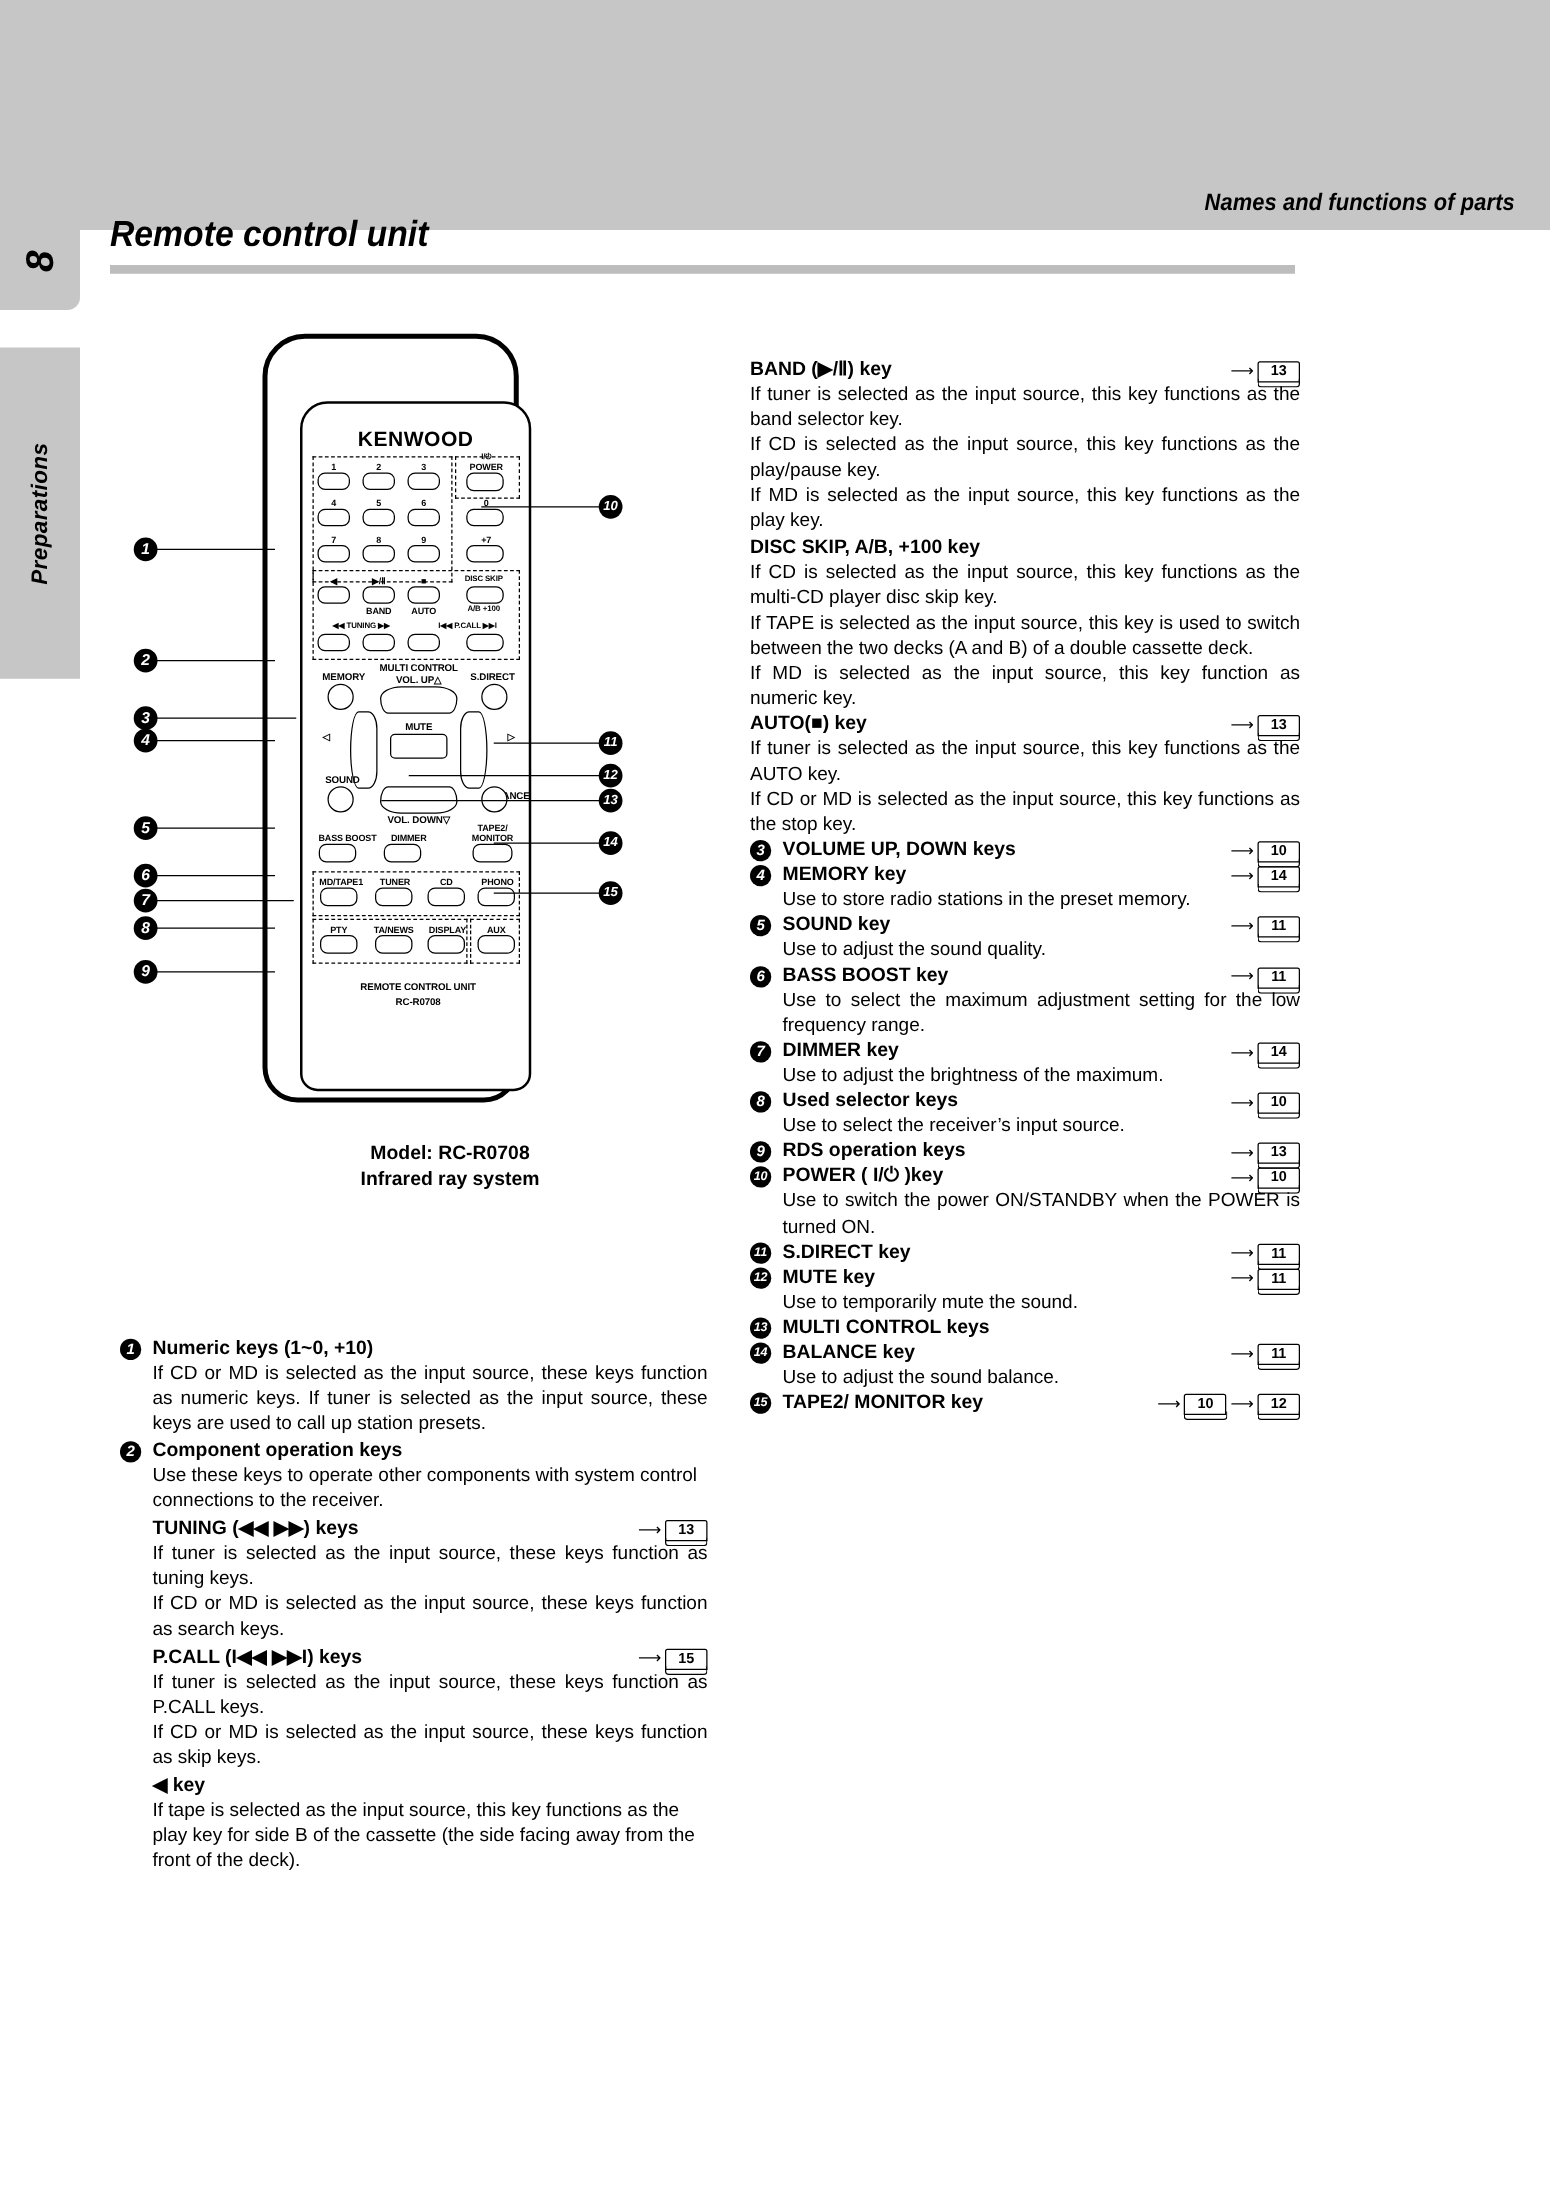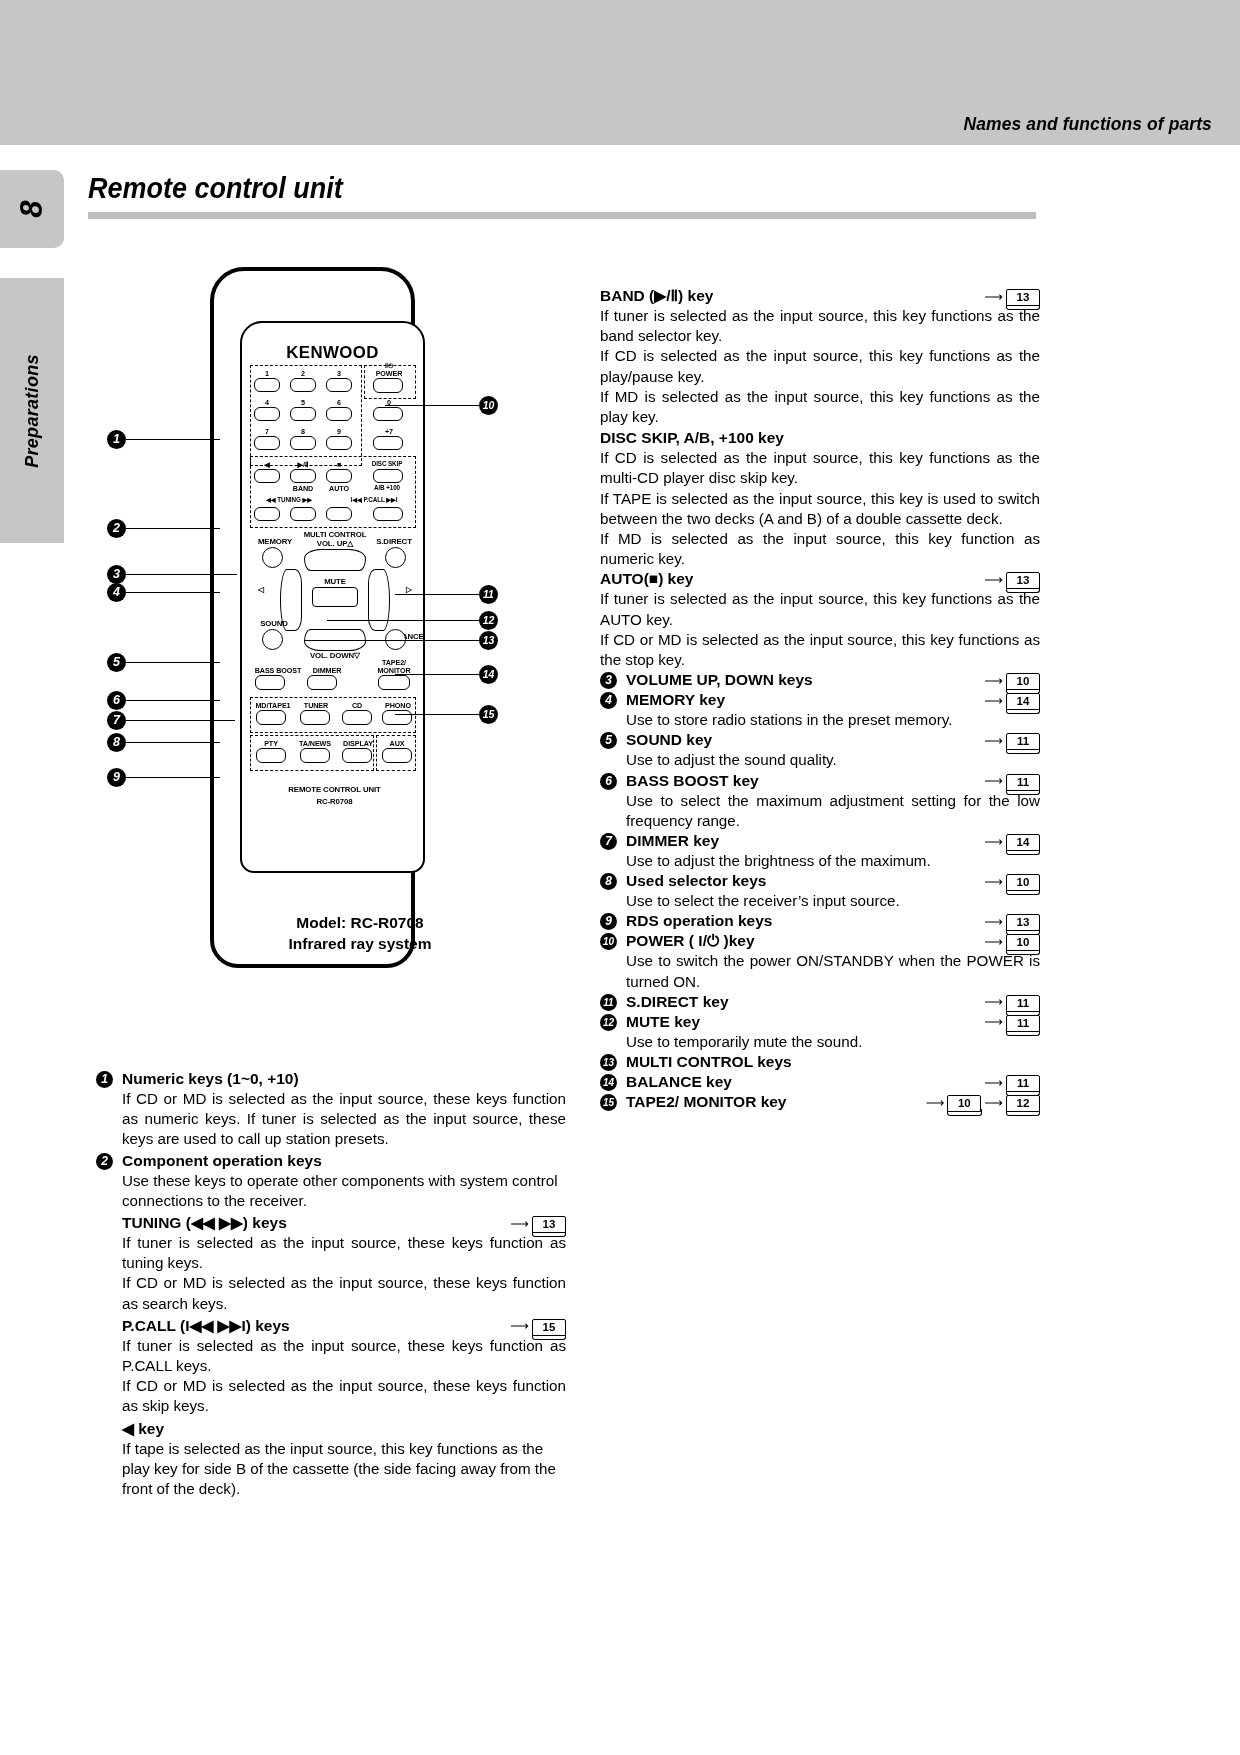--- a/index.html
+++ b/index.html
@@ -8,21 +8,21 @@
     width:1240px; height:1755px;
     background:#ffffff;
     font-family:"Liberation Sans", sans-serif;
     color:#000;
     position:relative;
     overflow:hidden;
   }
 
   
   .top-band {
-    position:absolute; left:0; top:0; width:1240px; height:145px;
+    position:absolute; left:0; top:0; width:1240px; height:184px;
     background:#c6c6c6;
   }
   .top-band-title {
     position:absolute; right:28px; bottom:10px;
     font-style:italic; font-weight:bold; font-size:19px;
     letter-spacing:.1px;
     transform:scaleX(.92); transform-origin:right bottom;
     white-space:nowrap;
   }
 
@@ -109,21 +109,21 @@
     background:
       radial-gradient(circle at 50% -120%, transparent 60%, transparent 60%);
   }
   .book-wrap { position:relative; display:inline-block; }
 
   .rowline { position:relative; }
 
   
   .remote-wrap { position:absolute; left:195px; top:262px; width:320px; height:640px; }
   .remote-body {
-    position:absolute; left:15px; top:5px; width:205px; height:701px;
+    position:absolute; left:15px; top:5px; width:205px; height:615px;
     border:4px solid #000; border-radius:34px 34px 28px 28px;
     background:#fff;
   }
   .remote-inner {
     position:absolute; left:26px; top:50px; width:185px; height:552px;
     border:2.2px solid #000; border-radius:22px 22px 14px 14px;
     background:#fff;
   }
   .brand {
     position:absolute; left:0; right:0; top:20px;
@@ -548,20 +548,21 @@
   <div class="num-item rowline">
     <span class="bullet small">14</span>
     <span class="h-bold">BALANCE key</span>
     <span class="pref" style="top:1px;">
       <span class="arrow">⟶</span>
       <span class="book-wrap">
         <span class="book">11</span>
       </span>
     </span>
   </div>
+  <div class="sub-block body-t nj">Use to adjust the sound balance.</div>
 
   <div class="num-item rowline">
     <span class="bullet small">15</span>
     <span class="h-bold">TAPE2/ MONITOR key</span>
     <span class="pref" style="top:1px;">
       <span class="arrow">⟶</span>
       <span class="book-wrap">
         <span class="book">10</span>
       </span>
       <span class="arrow">⟶</span>

